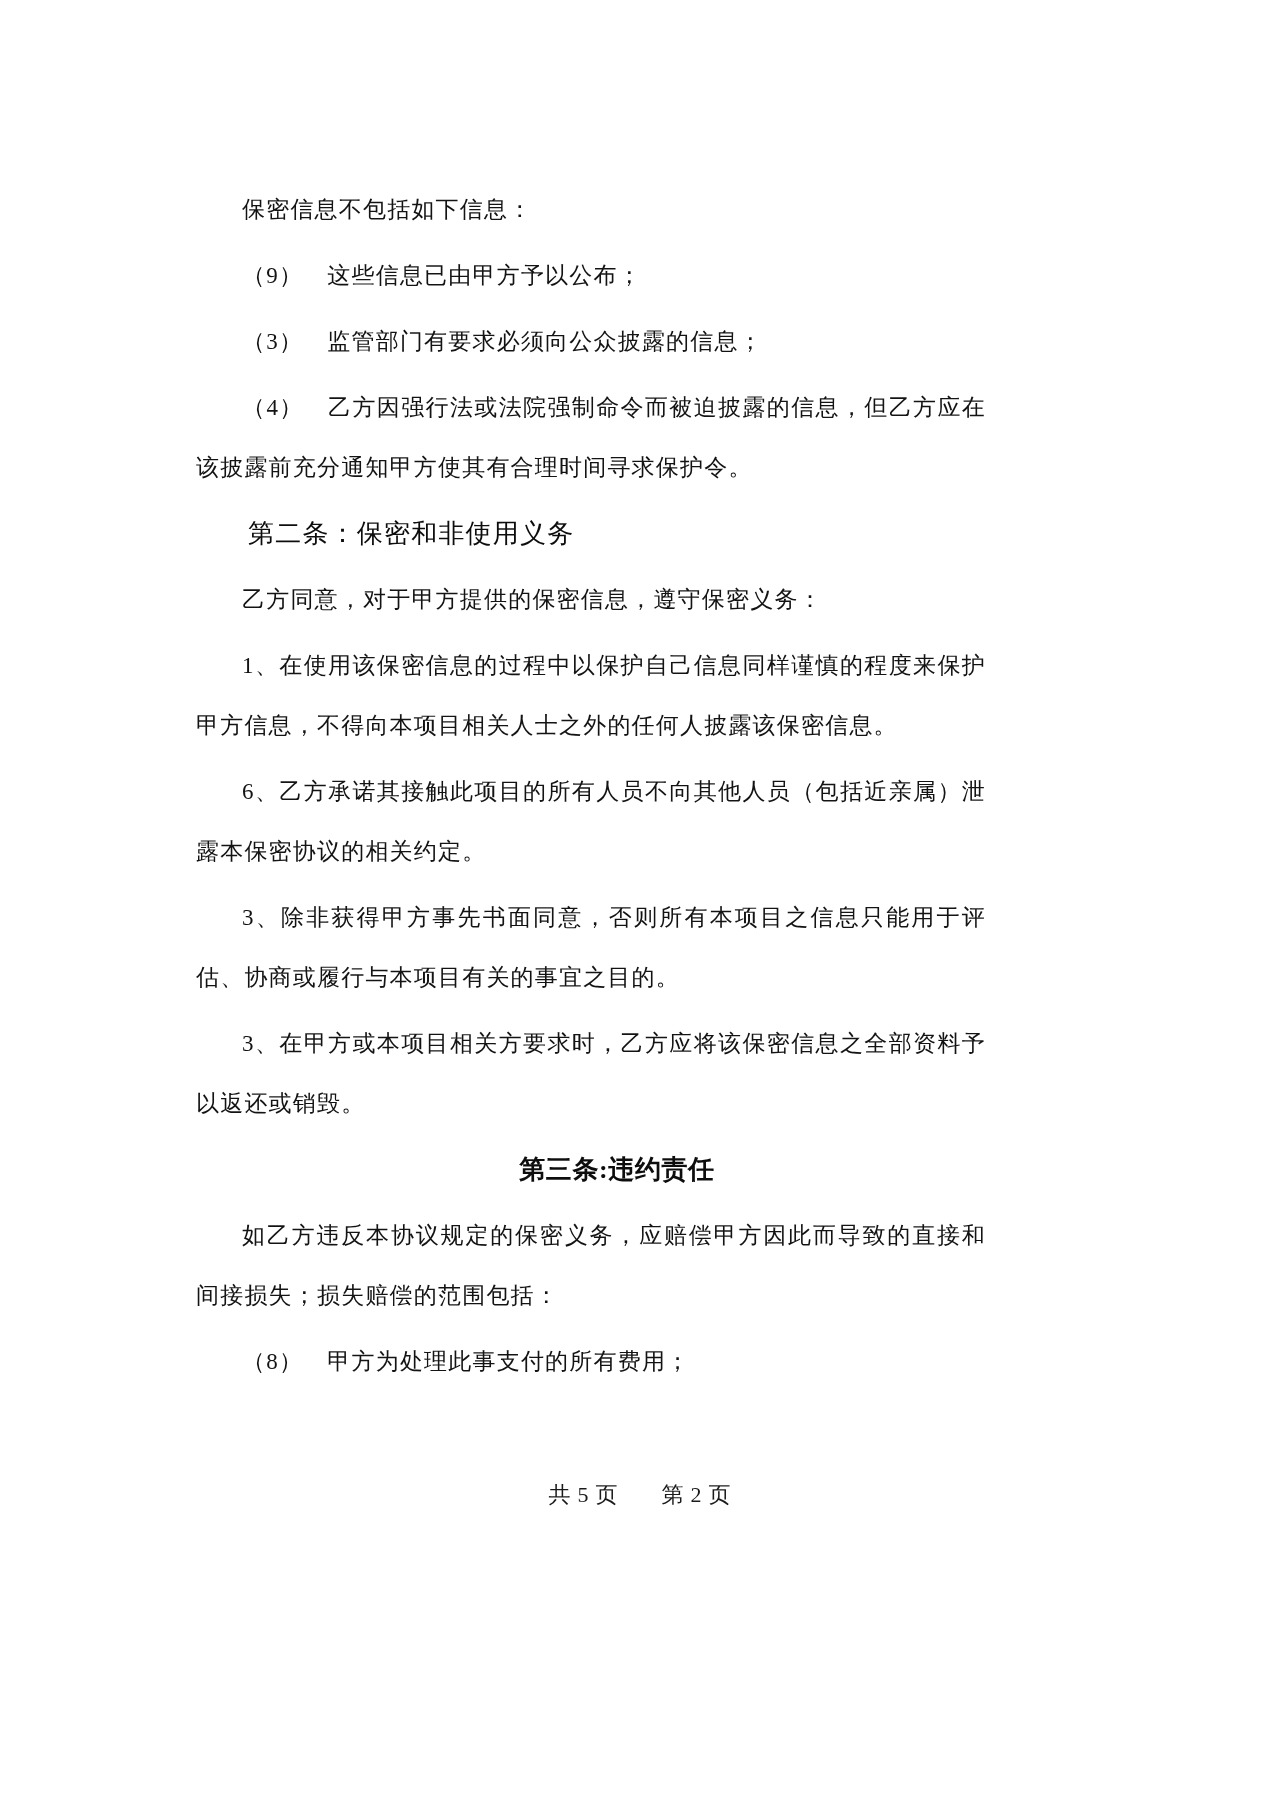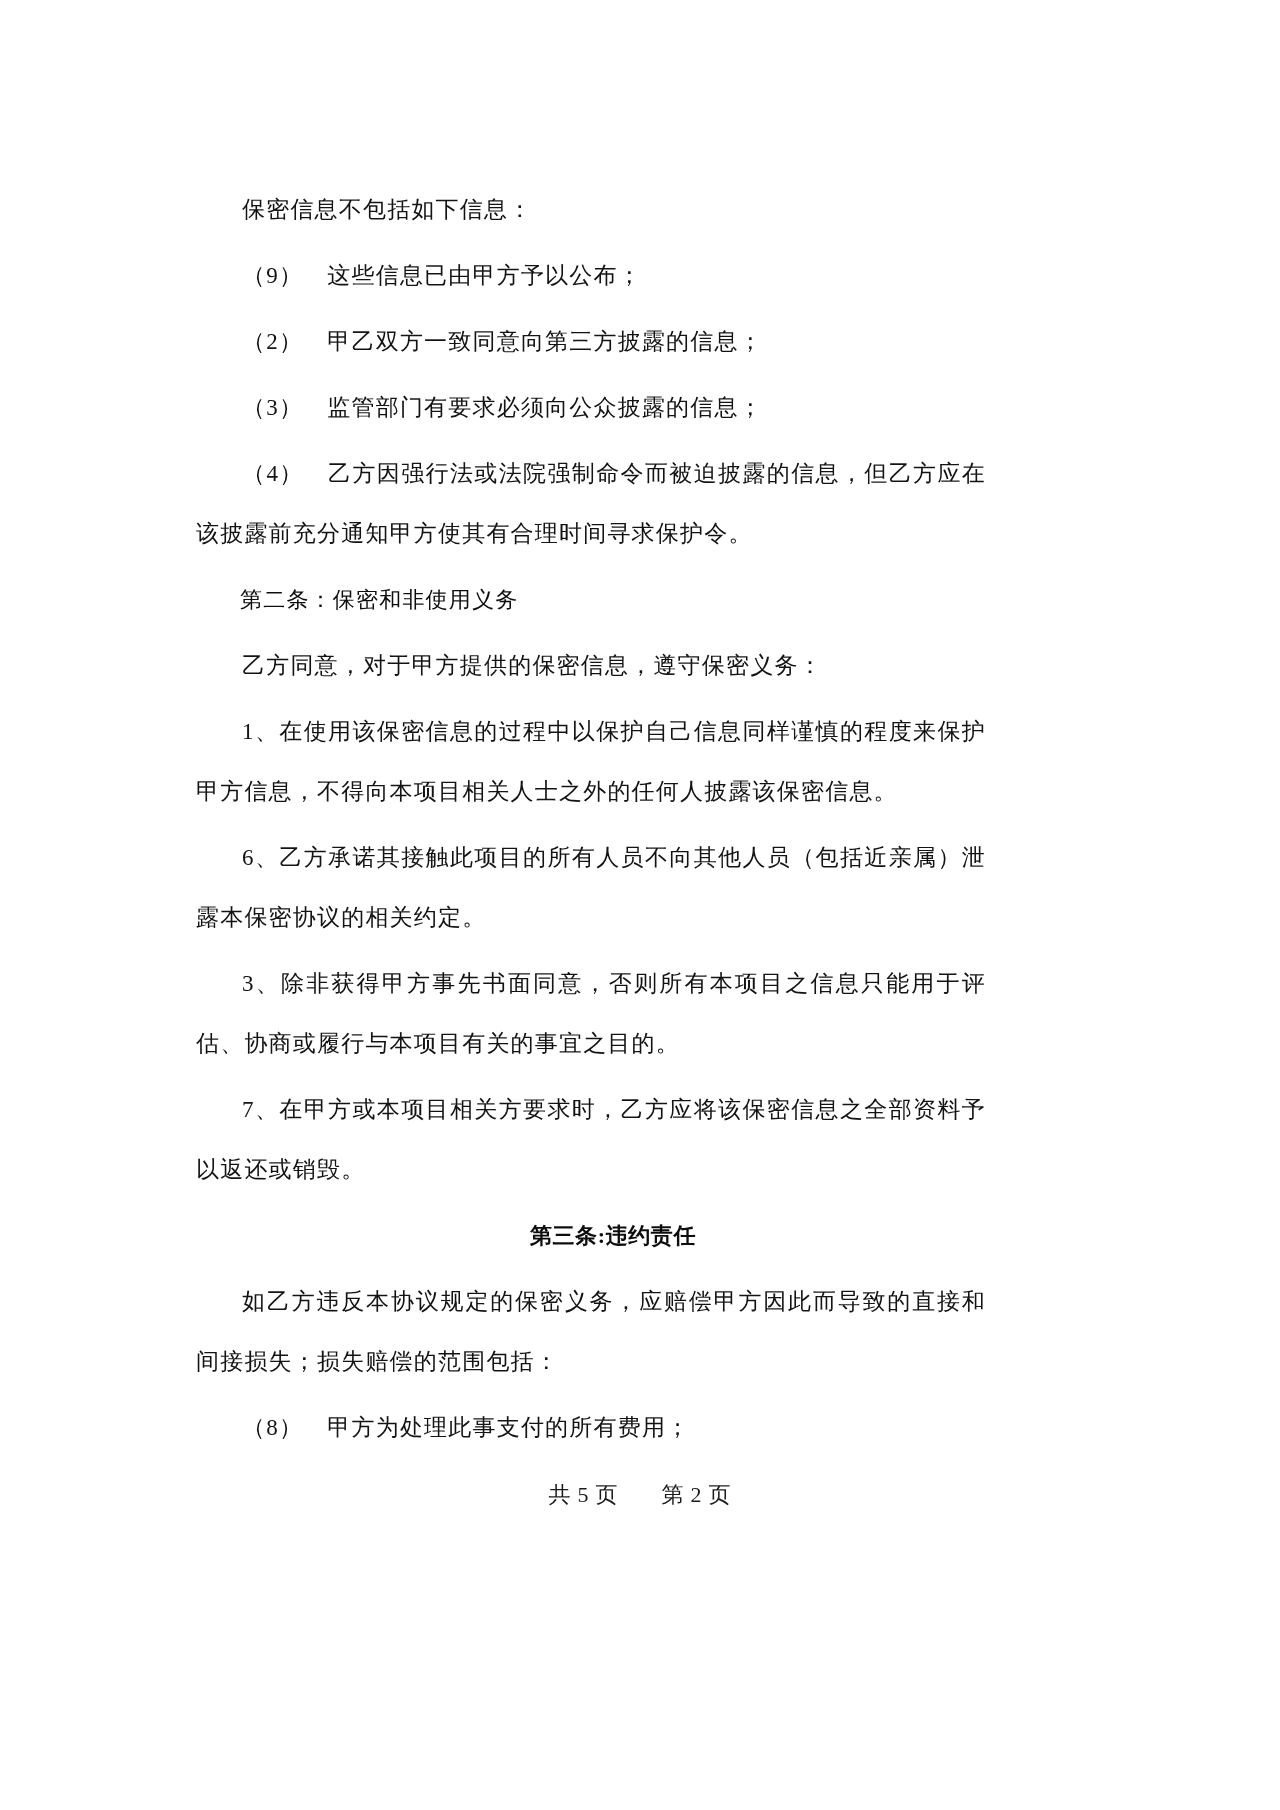--- a/index.html
+++ b/index.html
@@ -38,21 +38,21 @@
     -webkit-font-smoothing: antialiased;
   }
   .indent {
     text-indent: 2em;
   }
   
   .listitem {
     text-indent: 2em;
   }
   .heading {
-    font-size: 22px;
+    font-size: 26px;
     line-height: 60px;
     letter-spacing: 1.2px;
     text-indent: 2em;
     margin: 0 0 6px 0;
     color: #0d0d0d;
   }
   .heading-bold {
     font-weight: 700;
     letter-spacing: 0.6px;
     text-align: center;
@@ -74,37 +74,36 @@
 <body>
 
 <div class="page">
 
   <div class="content">
 
     <p class="para indent">保密信息不包括如下信息：</p>
 
     <p class="para listitem">（9）　这些信息已由甲方予以公布；</p>
 
-    <p class="para listitem">（2）　甲乙双方一致同意向第三方披露的信息；</p>
 
     <p class="para listitem">（3）　监管部门有要求必须向公众披露的信息；</p>
 
     <p class="para listitem">（4）　乙方因强行法或法院强制命令而被迫披露的信息，但乙方应在该披露前充分通知甲方使其有合理时间寻求保护令。</p>
 
     <p class="heading">第二条：保密和非使用义务</p>
 
     <p class="para indent">乙方同意，对于甲方提供的保密信息，遵守保密义务：</p>
 
     <p class="para indent">1、在使用该保密信息的过程中以保护自己信息同样谨慎的程度来保护甲方信息，不得向本项目相关人士之外的任何人披露该保密信息。</p>
 
     <p class="para indent">6、乙方承诺其接触此项目的所有人员不向其他人员（包括近亲属）泄露本保密协议的相关约定。</p>
 
     <p class="para indent">3、除非获得甲方事先书面同意，否则所有本项目之信息只能用于评估、协商或履行与本项目有关的事宜之目的。</p>
 
-    <p class="para indent">7、在甲方或本项目相关方要求时，乙方应将该保密信息之全部资料予以返还或销毁。</p>
+    <p class="para indent">3、在甲方或本项目相关方要求时，乙方应将该保密信息之全部资料予以返还或销毁。</p>
 
     <p class="heading heading-bold">第三条:违约责任</p>
 
     <p class="para indent">如乙方违反本协议规定的保密义务，应赔偿甲方因此而导致的直接和间接损失；损失赔偿的范围包括：</p>
 
     <p class="para listitem">（8）　甲方为处理此事支付的所有费用；</p>
 
   </div>
 
   <div class="footer">

